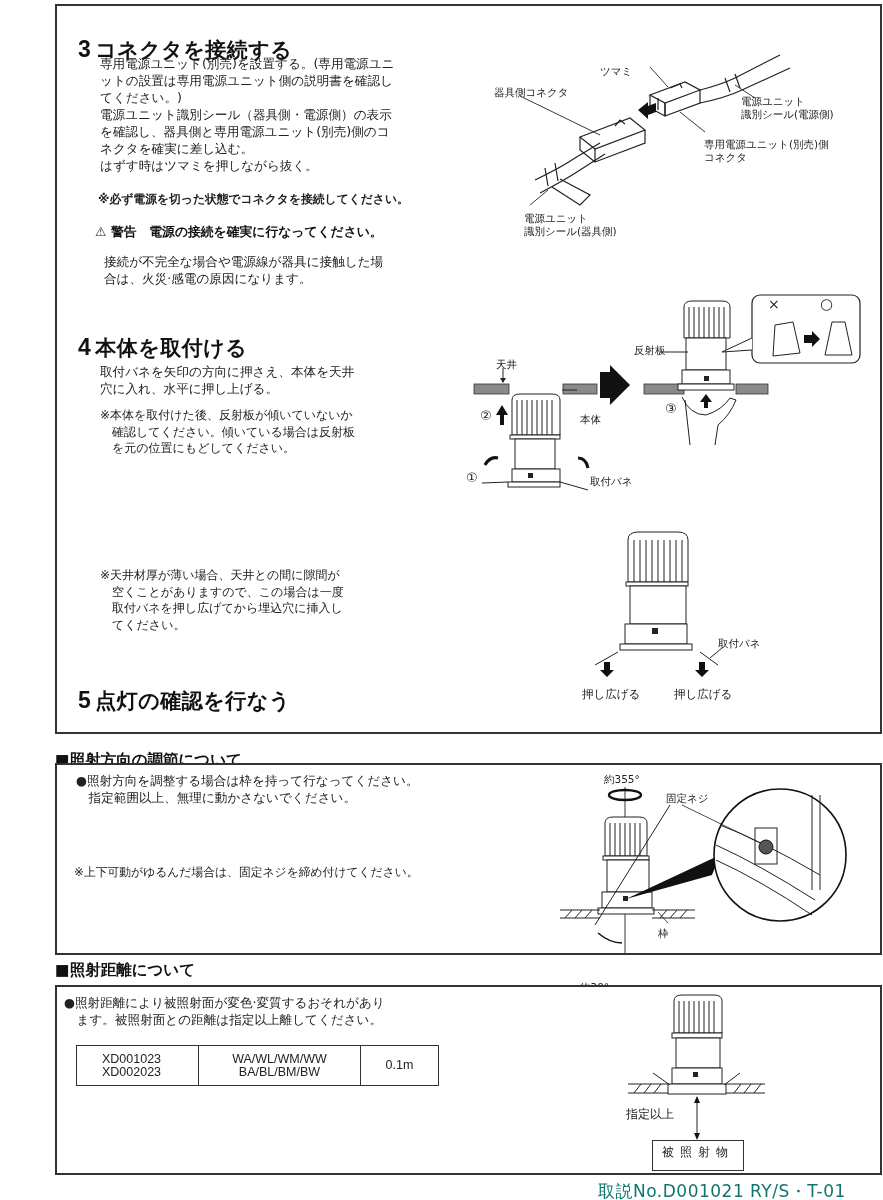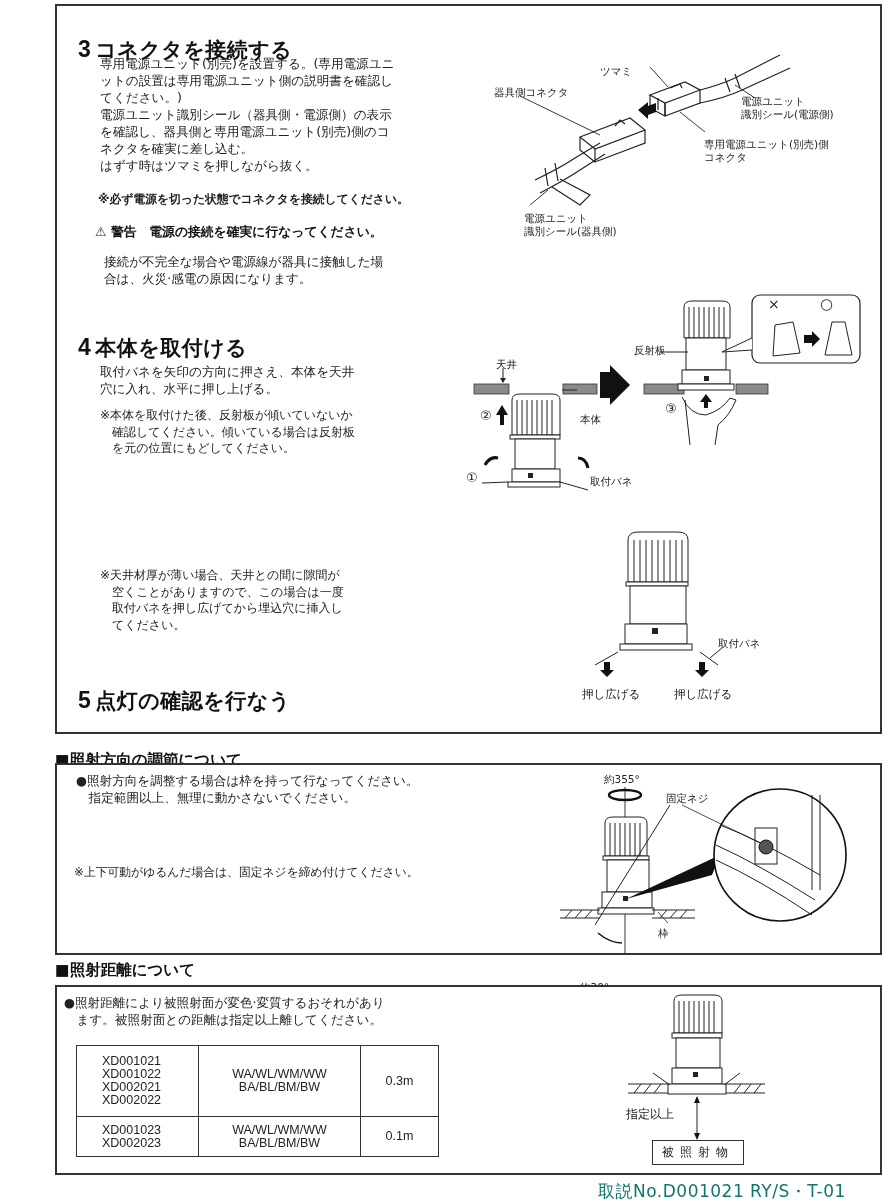--- a/index.html
+++ b/index.html
@@ -228,29 +228,20 @@
 <div class="label" style="left:580px; top:937px;margin-top:44px;">約30°</div>
 <div class="label" style="left:658px; top:927px;">枠</div>
 
 <div class="sec-head" style="left:55px; top:960px;">■照射距離について</div>
 <div class="frame" style="left:55px; top:985px; width:827px; height:190px;"></div>
 <div class="body-text" style="left:64px; top:994px;">●照射距離により被照射面が変色·変質するおそれがあり
 　ます。被照射面との距離は指定以上離してください。</div>
 
 <table class="dist" style="left:76px; top:1045px;">
   <tbody>
-      <tr style="height:71px;">
-    <td class="models">XD001021
-XD001022
-XD002021
-XD002022</td>
-    <td class="colors">WA/WL/WM/WW
-BA/BL/BM/BW</td>
-    <td class="dist-val">0.3m</td>
-  </tr>
   <tr style="height:40px;">
     <td class="models">XD001023
 XD002023</td>
     <td class="colors">WA/WL/WM/WW
 BA/BL/BM/BW</td>
     <td class="dist-val">0.1m</td>
   </tr>
 </tbody>
   </table>
 
@@ -270,15 +261,15 @@
     <line x1="136" y1="99" x2="175" y2="99"></line>
     <line x1="136" y1="108" x2="175" y2="108"></line>
     <path d="M44 108 L 51 99 M 54 108 L 61 99 M 64 108 L 71 99 M 144 108 L 151 99 M 154 108 L 161 99 M 164 108 L 171 99"></path>
     <path d="M63 88 L 80 100 M 150 88 L 134 100"></path>
     <line x1="107" y1="113" x2="107" y2="153"></line>
   </g>
   <polygon points="104,118 110,118 107,111" fill="#111"></polygon>
   <polygon points="104,148 110,148 107,155" fill="#111"></polygon>
 </svg>
 <div class="label" style="left:626px; top:1108px; font-size:12px;">指定以上</div>
-<div class="box-label" style="left:652px; top:1140px; width:92px; height:25px;">被照射物</div>
+<div class="box-label" style="left:652px; top:1140px; width:92px; height:31px;">被照射物</div>
 
 <div class="footer" style="left:598px; top:1180px;">取説No.D001021 RY/S・T-01</div>
 
 </body></html>

